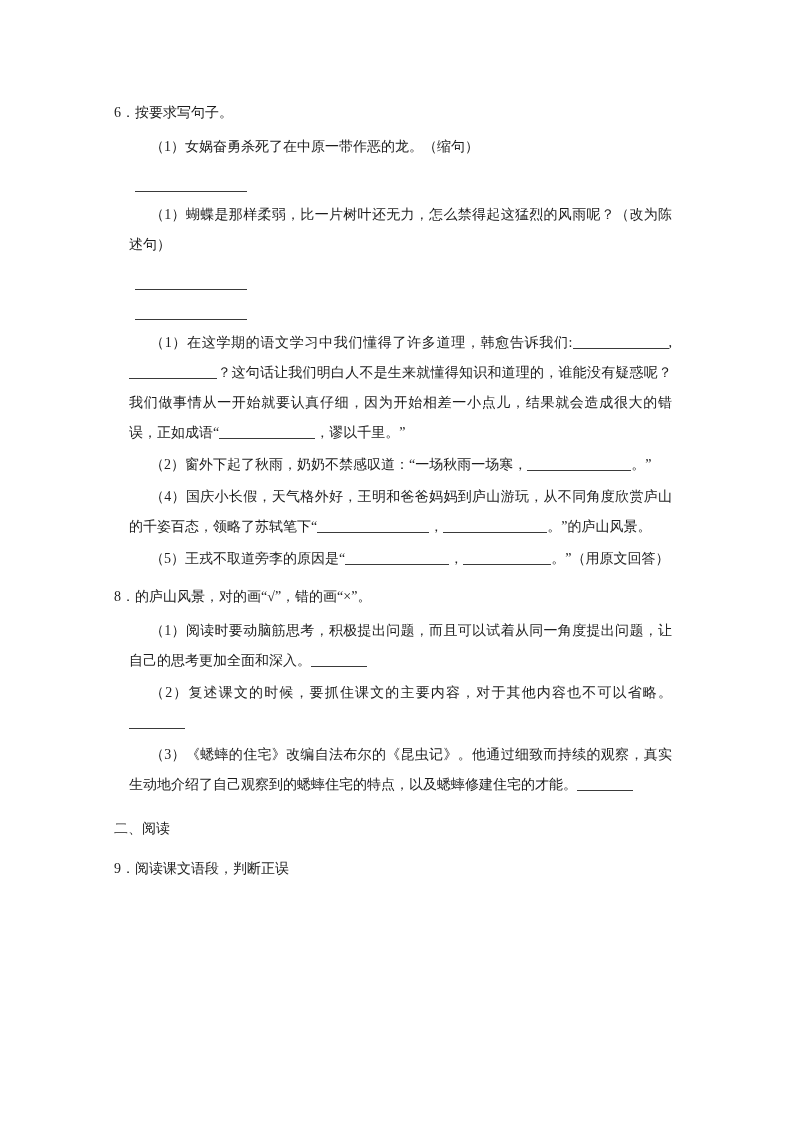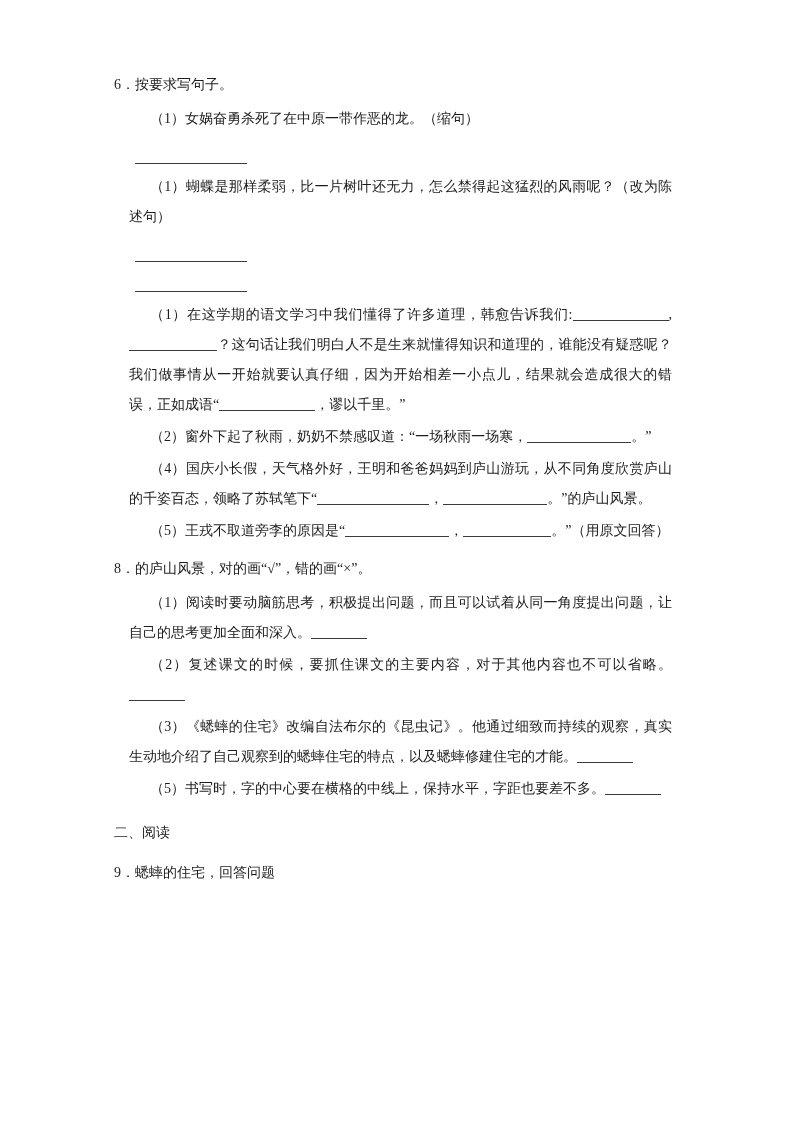--- a/index.html
+++ b/index.html
@@ -12,21 +12,21 @@
     width: 793px;
     height: 1122px;
     font-family: "Liberation Serif", "DejaVu Serif", serif;
     font-size: 14px;
     color: #1c1c1c;
   }
   .page {
     box-sizing: border-box;
     width: 793px;
     height: 1122px;
-    padding: 62px 106px 40px 114px;
+    padding: 90px 106px 40px 114px;
     background: #ffffff;
     overflow: hidden;
   }
   .question { margin: 0 0 6px 0; }
   .q-header {
     margin: 8px 0 4px 0;
     line-height: 30px;
     text-align: justify;
   }
   .item {
@@ -77,22 +77,21 @@
     <p class="item">（4）国庆小长假，天气格外好，王明和爸爸妈妈到庐山游玩，从不同角度欣赏庐山的千姿百态，领略了苏轼笔下“<span class="blank" style="width:112px"></span>，<span class="blank" style="width:104px"></span>。”的庐山风景。</p>
     <p class="item">（5）王戎不取道旁李的原因是“<span class="blank" style="width:104px"></span>，<span class="blank" style="width:88px"></span>。”（用原文回答）</p>
   </section>
 
   <section class="question">
     <p class="q-header"><span>8．</span><span>的庐山风景，对的画“√”，错的画“×”。</span></p>
 
     <p class="item">（1）阅读时要动脑筋思考，积极提出问题，而且可以试着从同一角度提出问题，让自己的思考更加全面和深入。<span class="blank" style="width:56px"></span></p>
     <p class="item">（2）复述课文的时候，要抓住课文的主要内容，对于其他内容也不可以省略。<span class="blank" style="width:56px"></span></p>
     <p class="item">（3）《蟋蟀的住宅》改编自法布尔的《昆虫记》。他通过细致而持续的观察，真实生动地介绍了自己观察到的蟋蟀住宅的特点，以及蟋蟀修建住宅的才能。<span class="blank" style="width:56px"></span></p>
-    <p class="item">（5）书写时，字的中心要在横格的中线上，保持水平，字距也要差不多。<span class="blank" style="width:56px"></span></p>
   </section>
 
   <p class="section-heading">二、阅读</p>
 
   <section class="question">
-    <p class="q-header"><span>9．</span><span>蟋蟀的住宅，回答问题</span></p>
+    <p class="q-header"><span>9．</span><span>阅读课文语段，判断正误</span></p>
   </section>
 
 </div>
 
 </body></html>

